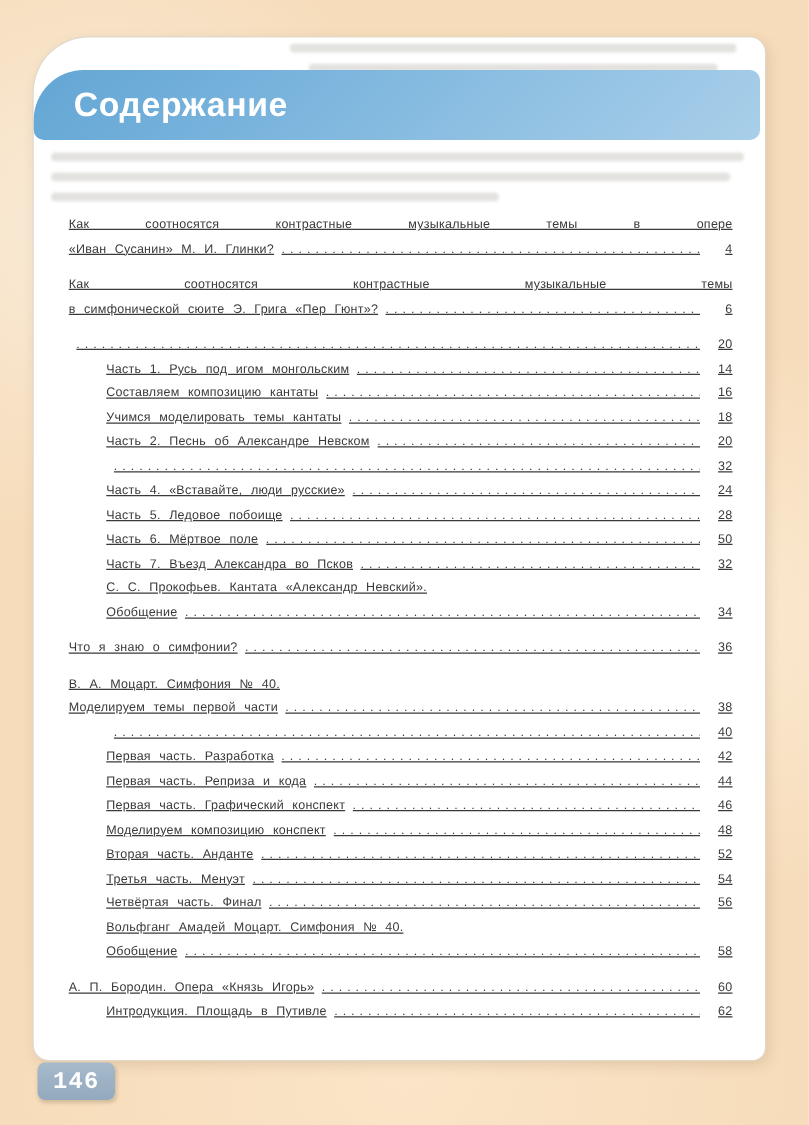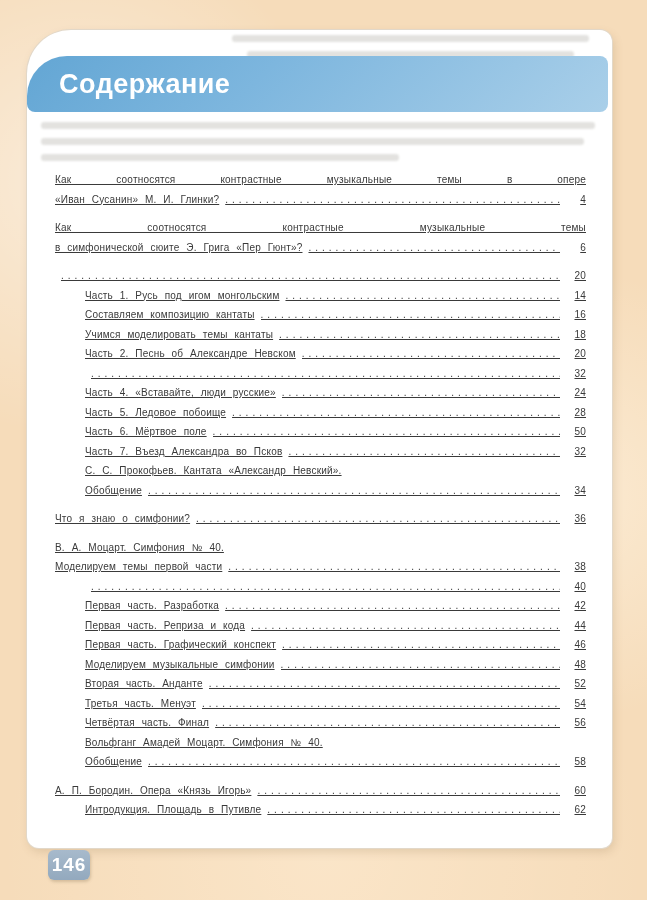--- a/index.html
+++ b/index.html
@@ -50,26 +50,27 @@
   .line.just{text-align:justify;text-align-last:justify;}
   .line.last{display:flex;align-items:center;}
   .line.last .t{white-space:nowrap;flex:0 0 auto;}
   .line.last .dots{
     flex:1 1 auto;overflow:hidden;white-space:nowrap;min-width:10px;
     letter-spacing:4px;margin:0 4px 0 6px;color:#3a3a3a;
   }
   .line.last .pg{flex:0 0 auto;min-width:22px;text-align:right;}
   
   .page-tab{
-    position:absolute;left:48px;top:850px;width:42px;height:30px;
+    position:absolute;left:30px;top:850px;width:62px;height:30px;
     background:linear-gradient(to bottom,#a7bacc,#93a9be);
     border-radius:6px;
     display:flex;align-items:center;justify-content:center;
     color:#ffffff;font-size:19px;font-weight:bold;letter-spacing:1px;
     box-shadow:1px 2px 3px rgba(110,90,60,0.25);
+    font-family:Liberation Mono, monospace;
   }
 </style>
 </head>
 <body>
 
 <div class="sheet">
 
   <div class="ghost ghost-top">
     <div class="gl"></div>
     <div class="gl"></div>
@@ -215,21 +216,21 @@
       </div>
       <div class="toc-item indent">
         <div class="line last">
           <span class="t">Первая часть. Графический конспект</span>
           <span class="dots">....................................................................................................................................................................................</span>
           <span class="pg">46</span>
         </div>
       </div>
       <div class="toc-item indent">
         <div class="line last">
-          <span class="t">Моделируем музыкальные симфонии</span>
+          <span class="t">Моделируем композицию конспект</span>
           <span class="dots">....................................................................................................................................................................................</span>
           <span class="pg">48</span>
         </div>
       </div>
       <div class="toc-item indent">
         <div class="line last">
           <span class="t">Вторая часть. Анданте</span>
           <span class="dots">....................................................................................................................................................................................</span>
           <span class="pg">52</span>
         </div>

